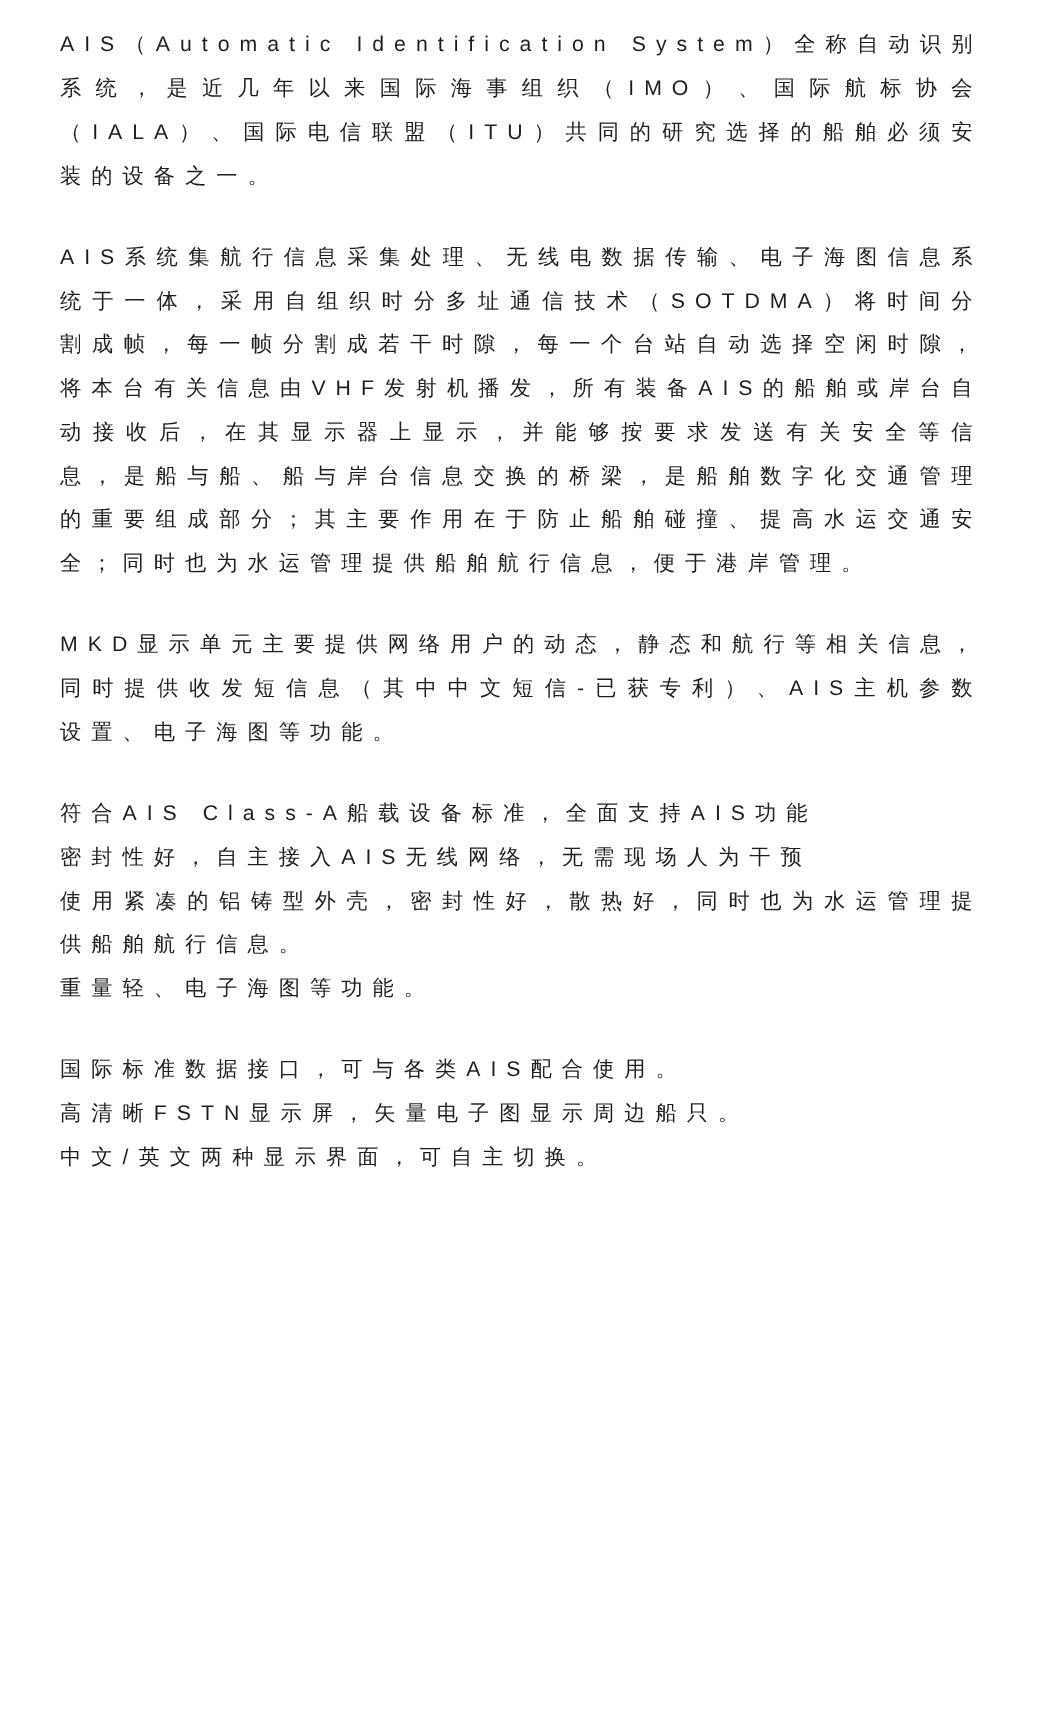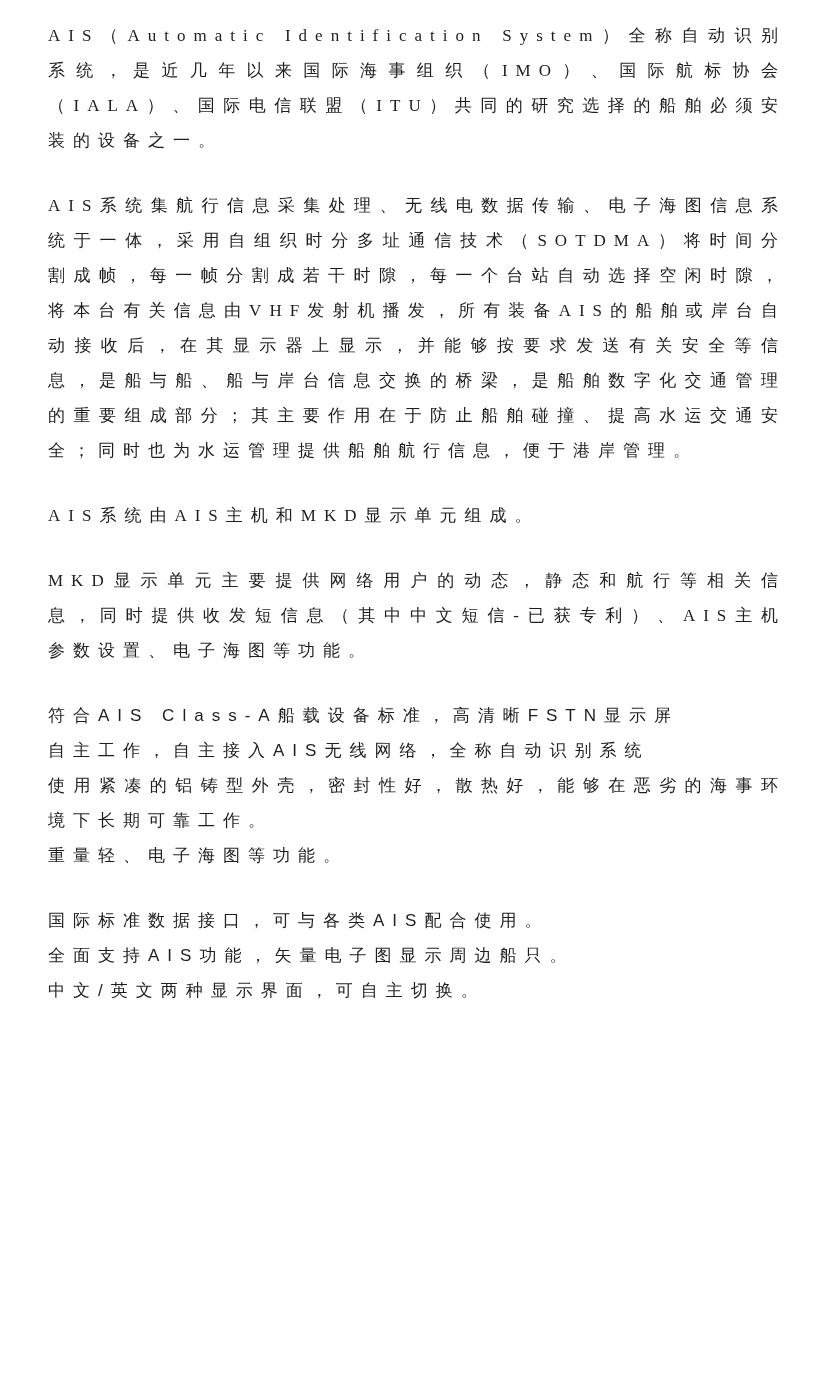--- a/index.html
+++ b/index.html
@@ -22,53 +22,51 @@
     font-size: 17px;
     line-height: 35px;
     font-weight: 400;
     color: #1e1e1e;
     letter-spacing: 8px;
     text-align: justify;
     text-justify: inter-character;
   }
   .para {
     margin: 0 0 30px 0;
-    font-family: Liberation Serif, serif;
   }
   .block {
     margin: 0 0 30px 0;
   }
   .block:last-child {
     margin-bottom: 0;
   }
   .line {
     
   }
 </style>
 </head>
 <body>
 
 <div class="page">
 
   <p class="para">AIS（Automatic Identification System）全称自动识别系统，是近几年以来国际海事组织（IMO）、国际航标协会（IALA）、国际电信联盟（ITU）共同的研究选择的船舶必须安装的设备之一。</p>
 
   <p class="para">AIS系统集航行信息采集处理、无线电数据传输、电子海图信息系统于一体，采用自组织时分多址通信技术（SOTDMA）将时间分割成帧，每一帧分割成若干时隙，每一个台站自动选择空闲时隙，将本台有关信息由VHF发射机播发，所有装备AIS的船舶或岸台自动接收后，在其显示器上显示，并能够按要求发送有关安全等信息，是船与船、船与岸台信息交换的桥梁，是船舶数字化交通管理的重要组成部分；其主要作用在于防止船舶碰撞、提高水运交通安全；同时也为水运管理提供船舶航行信息，便于港岸管理。</p>
 
-  <p class="para">AIS系统由AIS主机和MKD显示单元组成。</p>
 
 
   <p class="para">MKD显示单元主要提供网络用户的动态，静态和航行等相关信息，同时提供收发短信息（其中中文短信-已获专利）、AIS主机参数设置、电子海图等功能。</p>
 
   <div class="block">
-    <div class="line">符合AIS Class-A船载设备标准，高清晰FSTN显示屏</div>
-    <div class="line">自主工作，自主接入AIS无线网络，全称自动识别系统</div>
-    <div class="line">使用紧凑的铝铸型外壳，密封性好，散热好，能够在恶劣的海事环境下长期可靠工作。</div>
+    <div class="line">符合AIS Class-A船载设备标准，全面支持AIS功能</div>
+    <div class="line">密封性好，自主接入AIS无线网络，无需现场人为干预</div>
+    <div class="line">使用紧凑的铝铸型外壳，密封性好，散热好，同时也为水运管理提供船舶航行信息。</div>
     <div class="line">重量轻、电子海图等功能。</div>
   </div>
 
   <div class="block">
     <div class="line">国际标准数据接口，可与各类AIS配合使用。</div>
-    <div class="line">全面支持AIS功能，矢量电子图显示周边船只。</div>
+    <div class="line">高清晰FSTN显示屏，矢量电子图显示周边船只。</div>
     <div class="line">中文/英文两种显示界面，可自主切换。</div>
 
   </div>
 
 </div>
 
 </body></html>

